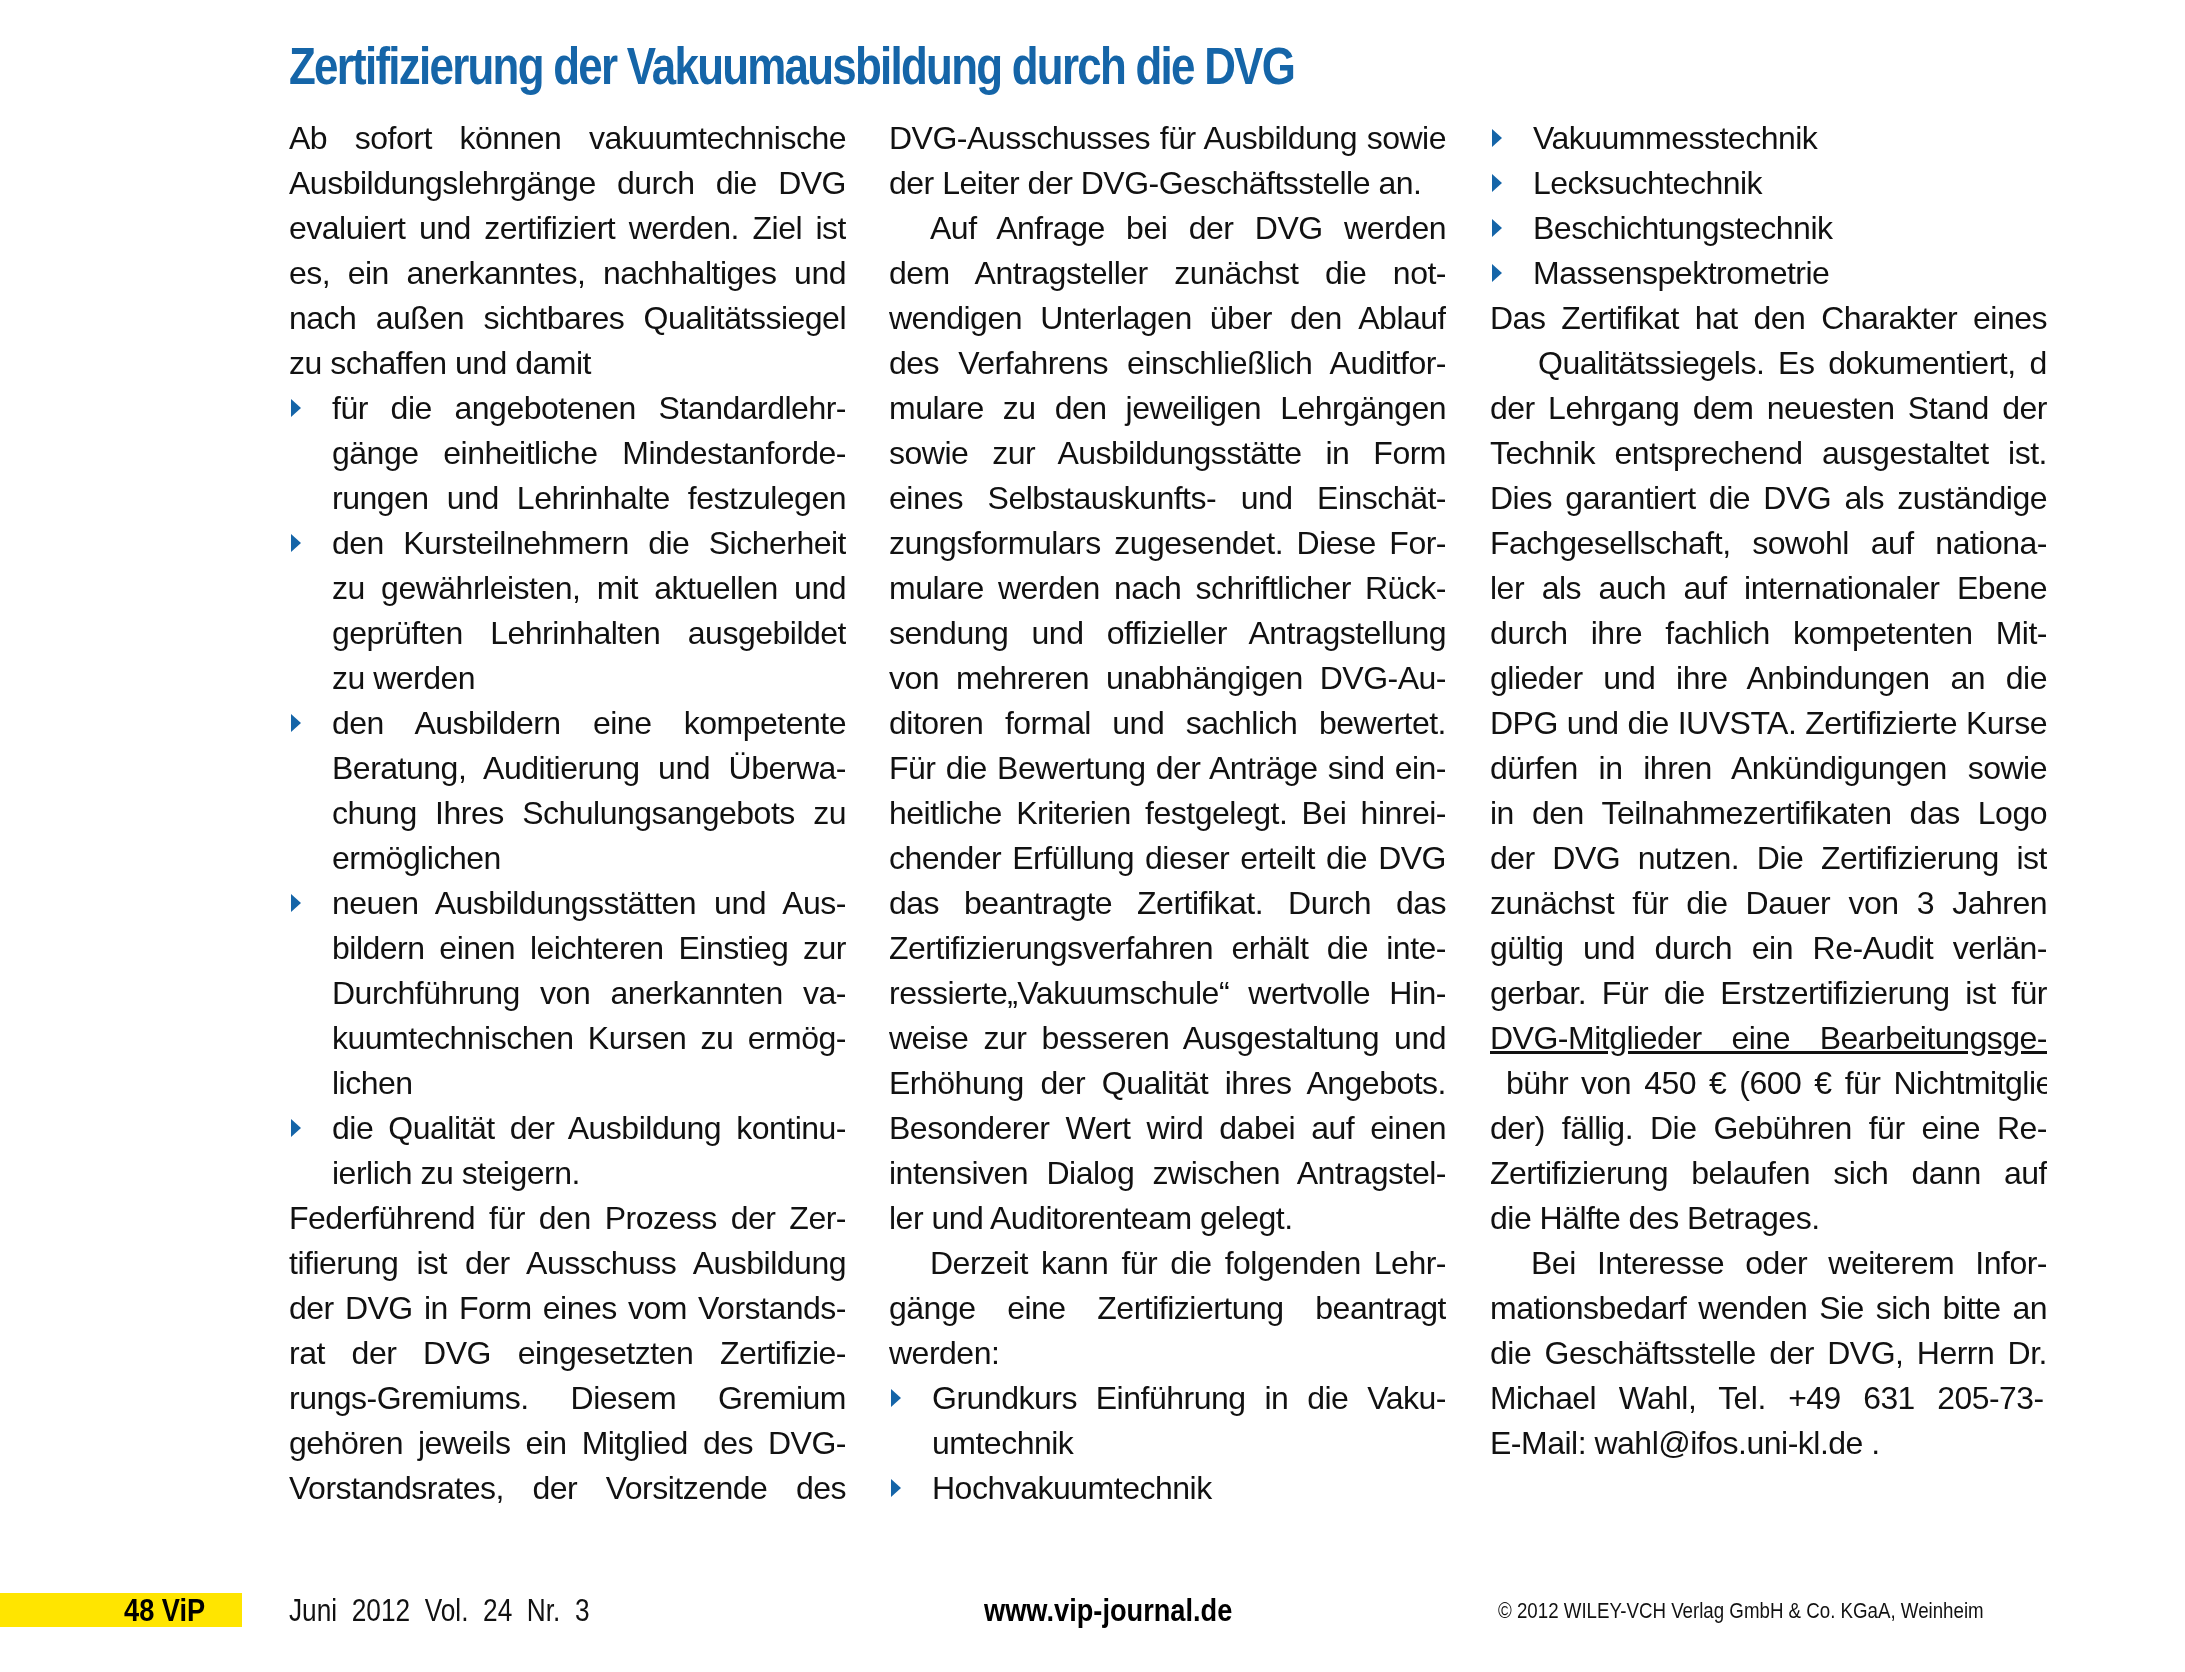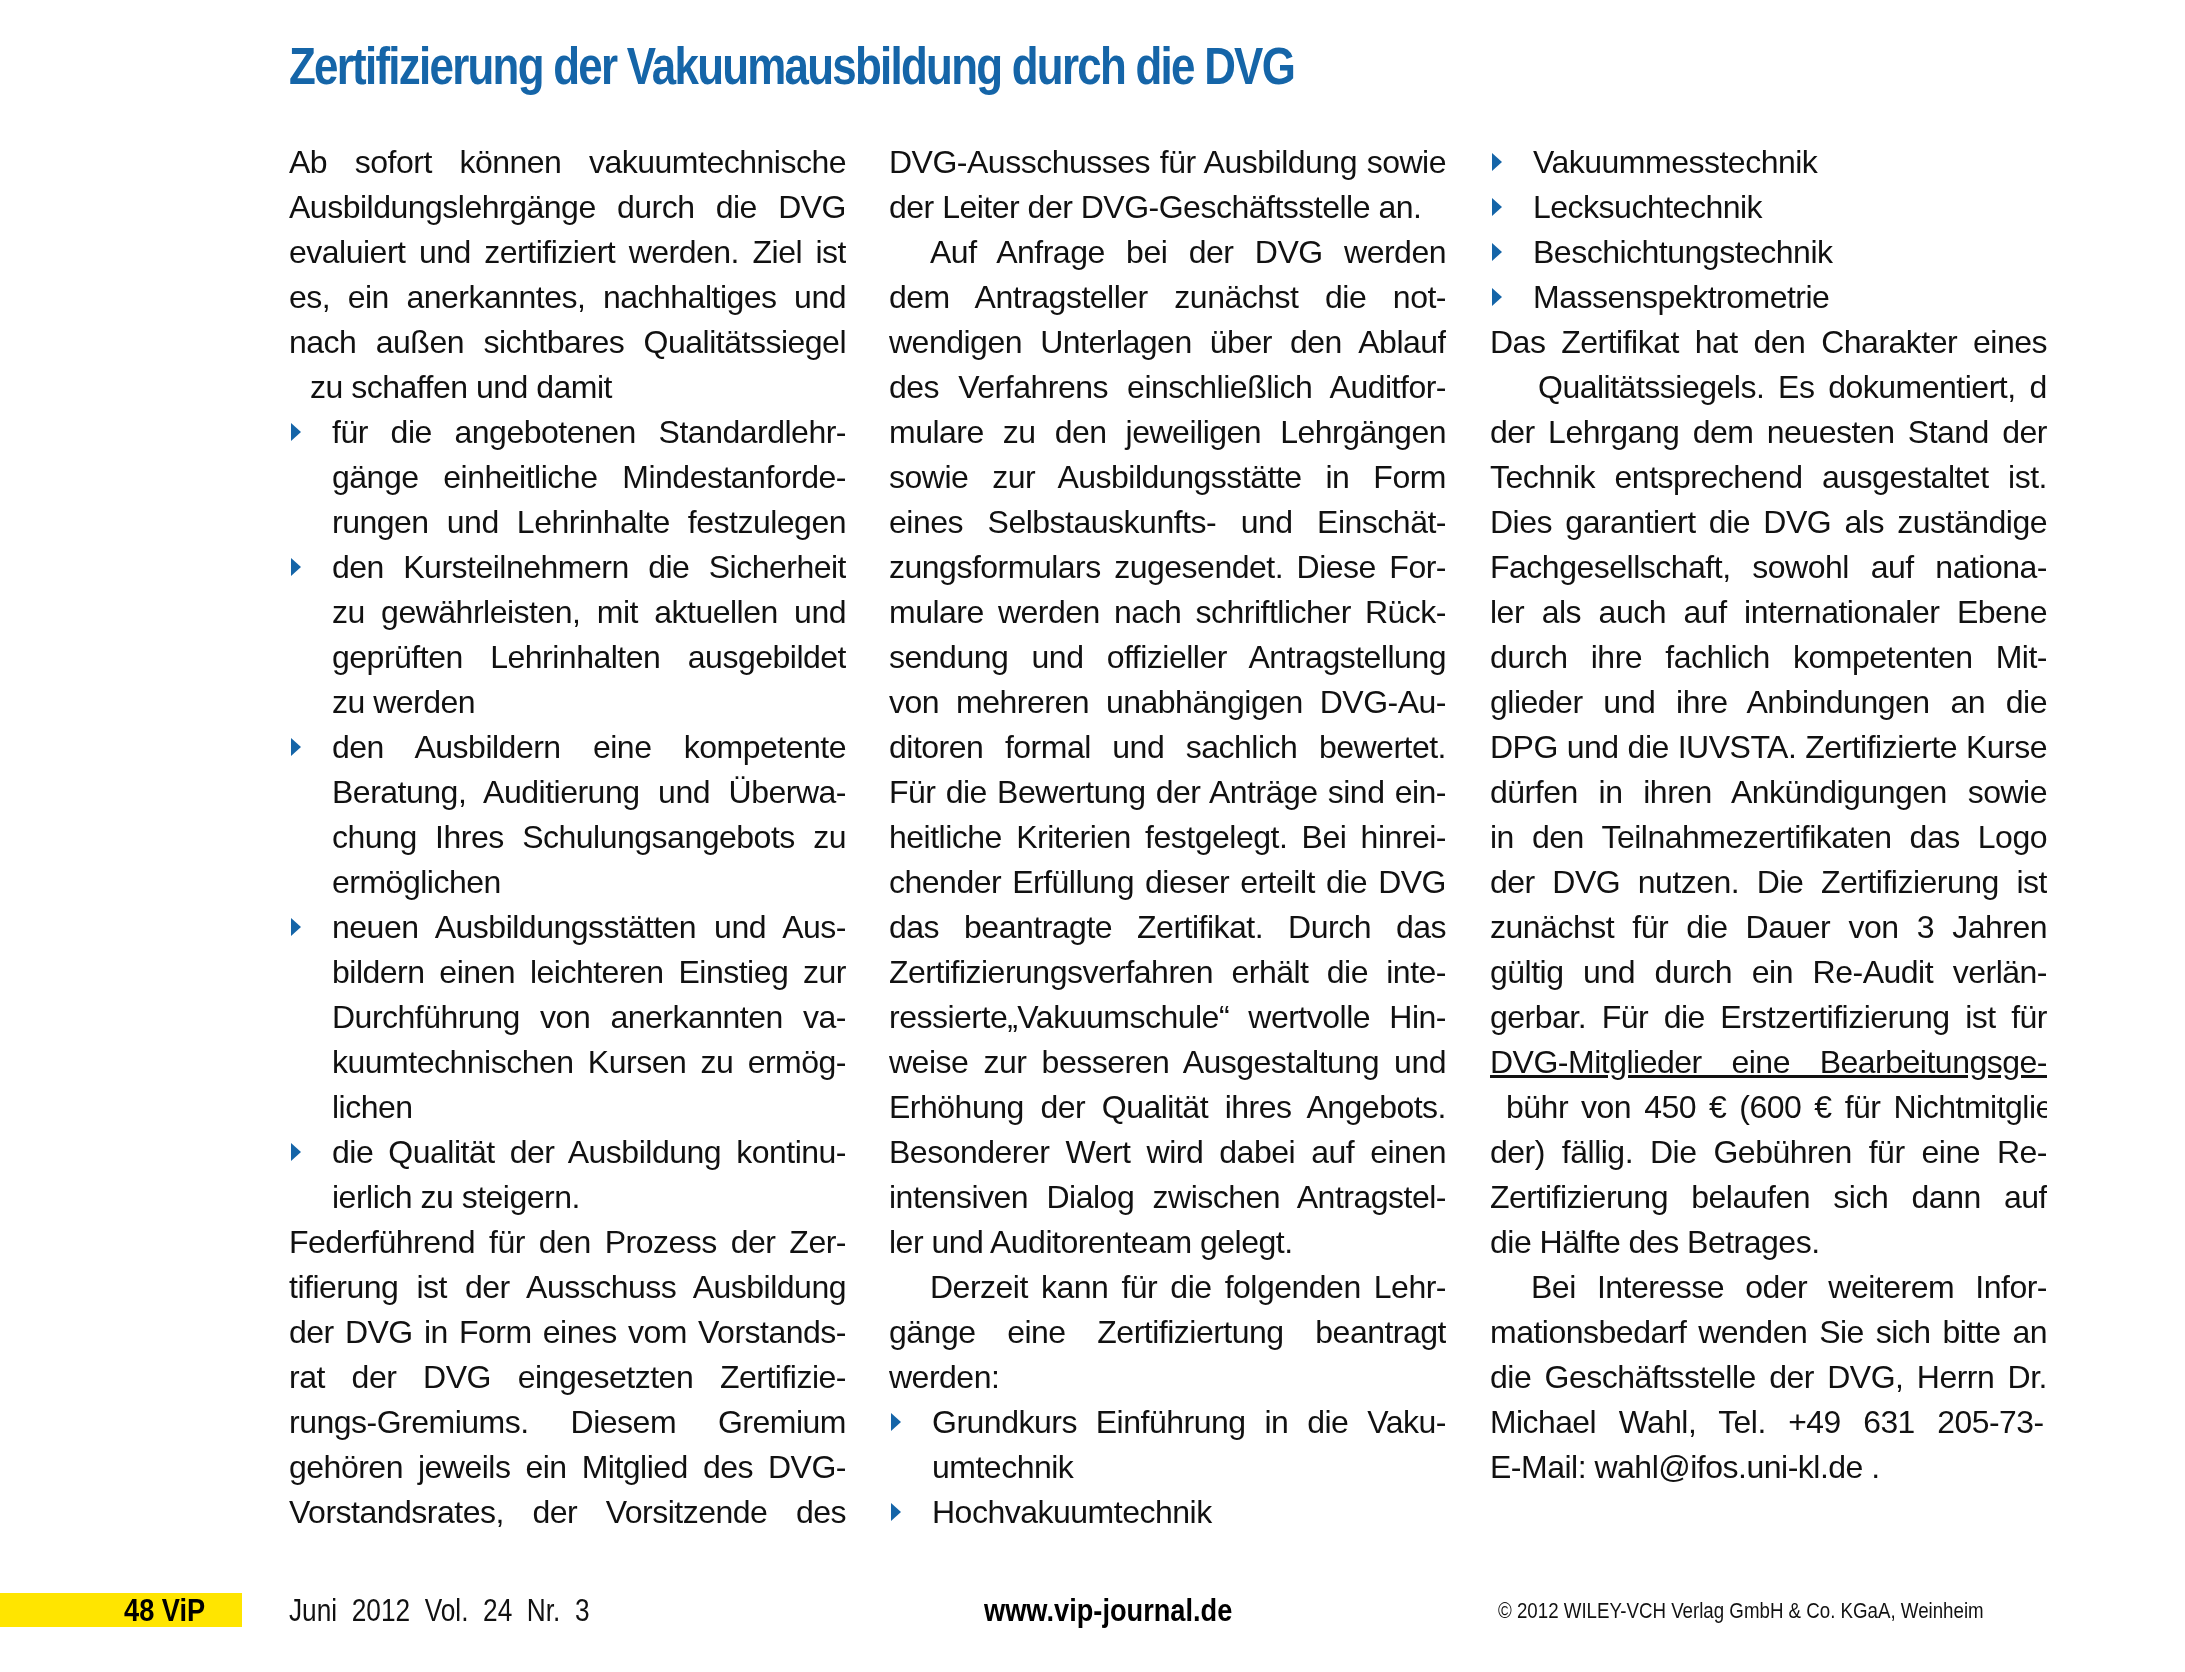--- a/index.html
+++ b/index.html
@@ -1,21 +1,21 @@
 <!DOCTYPE html>
 <html style="font-size:14px"><head>
 <meta charset="utf-8">
 <style>
   html, body { margin: 0; padding: 0; background: #ffffff; }
   body { width: 2186px; height: 1672px; position: relative; overflow: hidden;
          font-family: "Liberation Sans", sans-serif; color: #111; }
   .title { position: absolute; left: 289px; top: 37px; font-family: "Liberation Sans", sans-serif;
            font-weight: bold; font-size: 51px; color: #1565a8; letter-spacing: -2px;
            transform: scaleX(0.86); transform-origin: left top; white-space: nowrap; }
-  .col { position: absolute; top: 140px; }
+  .col { position: absolute; top: 116px; }
   .col1 { left: 289px; width: 557px; }
   .col2 { left: 889px; width: 557px; }
   .col3 { left: 1490px; width: 557px; }
   .line { height: 45px; line-height: 45px; font-size: 32px; white-space: nowrap;
           text-align: justify; text-align-last: justify; overflow: hidden; letter-spacing: -0.5px; }
   .line.last { text-align-last: left; }
   .line.indent { padding-left: 41px; }
   .line.bl { padding-left: 43px; position: relative; }
   .line.blc { padding-left: 43px; }
   .bullet { position: absolute; left: 1.8px; top: 13.3px; width: 0; height: 0;
@@ -35,21 +35,21 @@
 <body>
 
 <div class="title">Zertifizierung der Vakuumausbildung durch die DVG</div>
 
 <div class="col col1">
     <div class="line"><span style="display: inline-block; width: 557px; text-align: justify; text-align-last: justify; white-space: normal;">Ab sofort können vakuumtechnische</span></div>
     <div class="line"><span style="display: inline-block; width: 557px; text-align: justify; text-align-last: justify; white-space: normal;">Ausbildungslehrgänge durch die DVG</span></div>
     <div class="line"><span style="display: inline-block; width: 557px; text-align: justify; text-align-last: justify; white-space: normal;">evaluiert und zertifiziert werden. Ziel ist</span></div>
     <div class="line"><span style="display: inline-block; width: 557px; text-align: justify; text-align-last: justify; white-space: normal;">es, ein anerkanntes, nachhaltiges und</span></div>
     <div class="line"><span style="display: inline-block; width: 557px; text-align: justify; text-align-last: justify; white-space: normal;">nach außen sichtbares Qualitätssiegel</span></div>
-    <div class="line last"><span style="display: inline-block; white-space: nowrap; margin-left: 21px;">zu schaffen und damit</span></div>
+    <div class="line last"><span style="display: inline-block; white-space: nowrap;">zu schaffen und damit</span></div>
     <div class="line bl"><span class="bullet"></span><span style="display: inline-block; width: 514px; text-align: justify; text-align-last: justify; white-space: normal;">für die angebotenen Standardlehr-</span></div>
     <div class="line blc"><span style="display: inline-block; width: 514px; text-align: justify; text-align-last: justify; white-space: normal;">gänge einheitliche Mindestanforde-</span></div>
     <div class="line blc"><span style="display: inline-block; width: 514px; text-align: justify; text-align-last: justify; white-space: normal;">rungen und Lehrinhalte festzulegen</span></div>
     <div class="line bl"><span class="bullet"></span><span style="display: inline-block; width: 514px; text-align: justify; text-align-last: justify; white-space: normal;">den Kursteilnehmern die Sicherheit</span></div>
     <div class="line blc"><span style="display: inline-block; width: 514px; text-align: justify; text-align-last: justify; white-space: normal;">zu gewährleisten, mit aktuellen und</span></div>
     <div class="line blc"><span style="display: inline-block; width: 514px; text-align: justify; text-align-last: justify; white-space: normal;">geprüften Lehrinhalten ausgebildet</span></div>
     <div class="line blc last"><span style="display: inline-block; white-space: nowrap;">zu werden</span></div>
     <div class="line bl"><span class="bullet"></span><span style="display: inline-block; width: 514px; text-align: justify; text-align-last: justify; white-space: normal;">den Ausbildern eine kompetente</span></div>
     <div class="line blc"><span style="display: inline-block; width: 514px; text-align: justify; text-align-last: justify; white-space: normal;">Beratung, Auditierung und Überwa-</span></div>
     <div class="line blc"><span style="display: inline-block; width: 514px; text-align: justify; text-align-last: justify; white-space: normal;">chung Ihres Schulungsangebots zu</span></div>

